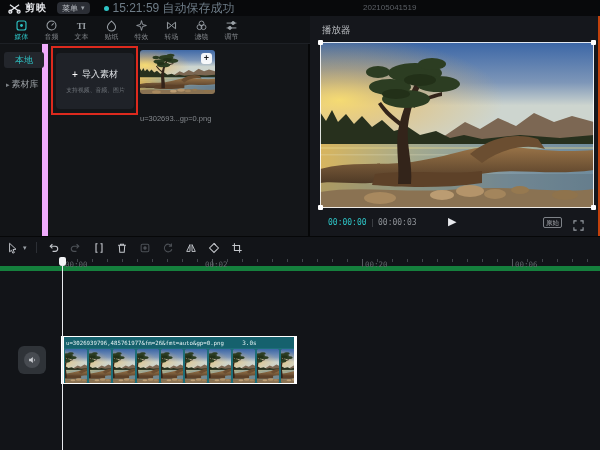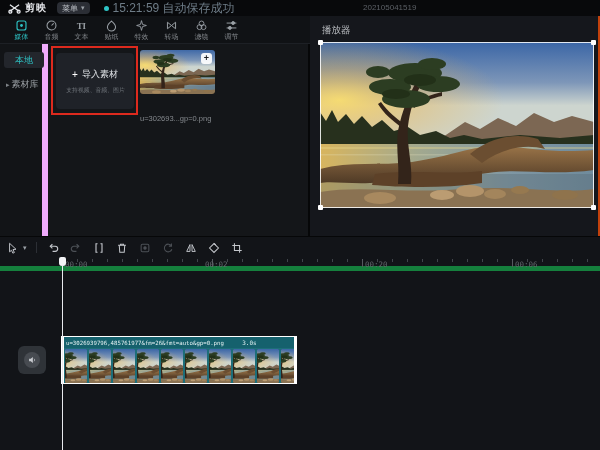--- a/index.html
+++ b/index.html
@@ -308,20 +308,34 @@
       <div class="preview-wrap">
         <svg class="scene-view" viewBox="0 0 274 166" preserveAspectRatio="xMidYMid slice">
             <use href="#scene"></use>
           </svg>
         <div class="sel-frame"></div>
         <div class="handle h-tl"></div>
         <div class="handle h-tr"></div>
         <div class="handle h-bl"></div>
         <div class="handle h-br"></div>
       </div>
+      <div class="player-controls">
+        <span class="time-cur">00:00:00</span>
+        <span class="time-sep"></span>
+        <span class="time-total">00:00:03</span>
+        <span class="play-btn">▶</span>
+        <span class="ratio-badge">原始</span>
+        <span class="fullscreen-btn">
+          <svg viewBox="0 0 12 12" width="11" height="11">
+              <g stroke="currentColor" stroke-width="1.2" fill="none">
+            <path d="M1 4 V1 H4 M8 1 H11 V4 M11 8 V11 H8 M4 11 H1 V8"></path>
+              </g>
+            </svg>
+        </span>
+      </div>
     </div>
   </div>
 
   <div class="timeline">
     <div class="tl-toolbar">
       <span class="tl-btn">
         <svg viewBox="0 0 14 14" width="12" height="12">
             <path d="M3 1.5 L10.5 8.5 L7 8.8 L8.6 12.3 L6.8 13 L5.3 9.6 L3 11.5 Z" fill="none" stroke="currentColor" stroke-width="1.1"></path>
           </svg>
       </span>

